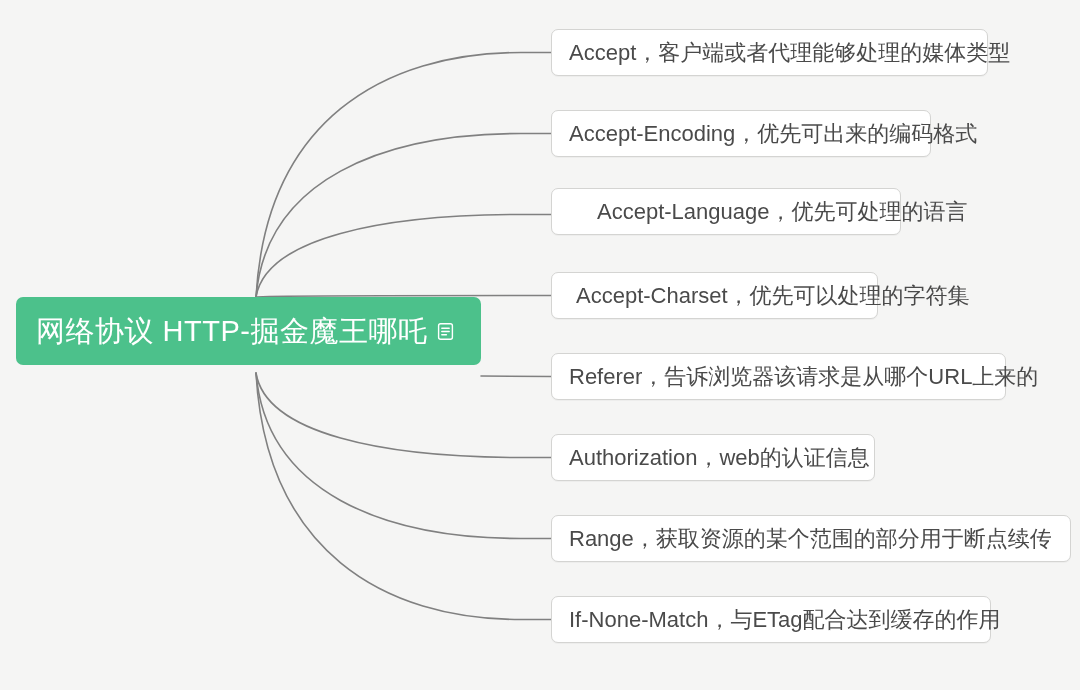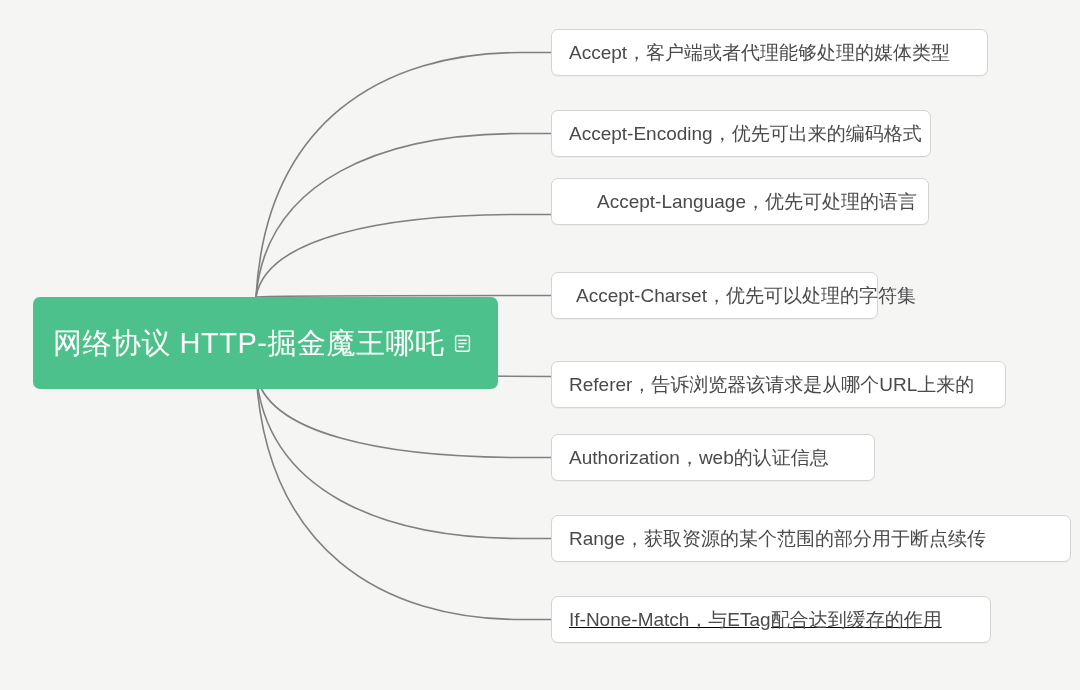--- a/index.html
+++ b/index.html
@@ -23,24 +23,24 @@
   #connector-layer {
     position: absolute;
     left: 0;
     top: 0;
     width: 1080px;
     height: 690px;
     pointer-events: none;
   }
   .root-node {
     position: absolute;
-    left: 33px;
+    left: 16px;
     top: 297px;
     width: 465px;
-    height: 92px;
+    height: 68px;
     background: #4cc18b;
     border-radius: 7px;
     box-sizing: border-box;
     display: flex;
     align-items: center;
     padding: 0 18px 0 20px;
   }
   .root-label {
     color: #ffffff;
     font-size: 29px;
@@ -61,21 +61,21 @@
     border-radius: 7px;
     box-sizing: border-box;
     height: 47px;
     display: flex;
     align-items: center;
     padding: 0 17px;
     box-shadow: 0 1px 1px rgba(0,0,0,0.035);
   }
   .branch-label {
     color: #4a4a4a;
-    font-size: 19px;
+    font-size: 22px;
     line-height: 1;
     white-space: nowrap;
   }
 </style>
 </head>
 <body>
 
 <div id="mindmap-canvas">
 
   <svg id="connector-layer" viewBox="0 0 1080 690" xmlns="http://www.w3.org/2000/svg">
@@ -103,32 +103,32 @@
     </span>
   </div>
 
   <div id="branch-container">
       <div class="branch-node" style="left: 551px; top: 29px; width: 437px;">
         <span class="branch-label">Accept，客户端或者代理能够处理的媒体类型</span>
       </div>
       <div class="branch-node" style="left: 551px; top: 110px; width: 380px;">
         <span class="branch-label">Accept-Encoding，优先可出来的编码格式</span>
       </div>
-      <div class="branch-node" style="left: 551px; top: 178px; width: 378px; padding-left: 45px;">
+      <div class="branch-node" style="left: 551px; top: 188px; width: 350px; padding-left: 45px;">
         <span class="branch-label">Accept-Language，优先可处理的语言</span>
       </div>
       <div class="branch-node" style="left: 551px; top: 272px; width: 327px; padding-left: 24px;">
         <span class="branch-label">Accept-Charset，优先可以处理的字符集</span>
       </div>
-      <div class="branch-node" style="left: 551px; top: 353px; width: 455px; margin-top: 8px;">
+      <div class="branch-node" style="left: 551px; top: 353px; width: 455px;">
         <span class="branch-label">Referer，告诉浏览器该请求是从哪个URL上来的</span>
       </div>
       <div class="branch-node" style="left: 551px; top: 434px; width: 324px;">
         <span class="branch-label">Authorization，web的认证信息</span>
       </div>
       <div class="branch-node" style="left: 551px; top: 515px; width: 520px;">
         <span class="branch-label">Range，获取资源的某个范围的部分用于断点续传</span>
       </div>
-      <div class="branch-node" style="left: 551px; top: 596px; width: 440px; text-decoration: underline;">
+      <div class="branch-node" style="left: 551px; top: 596px; width: 440px;">
         <span class="branch-label">If-None-Match，与ETag配合达到缓存的作用</span>
       </div>
     </div>
 </div>
 
 </body></html>

